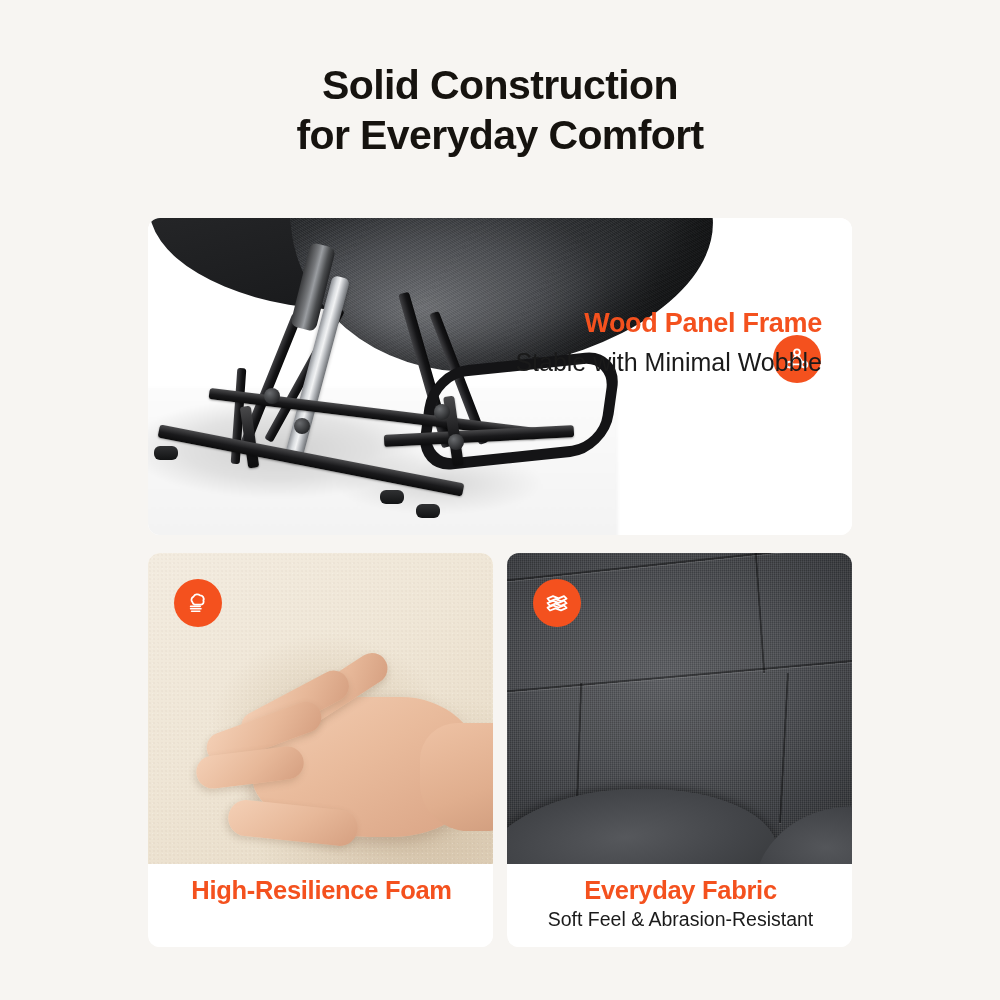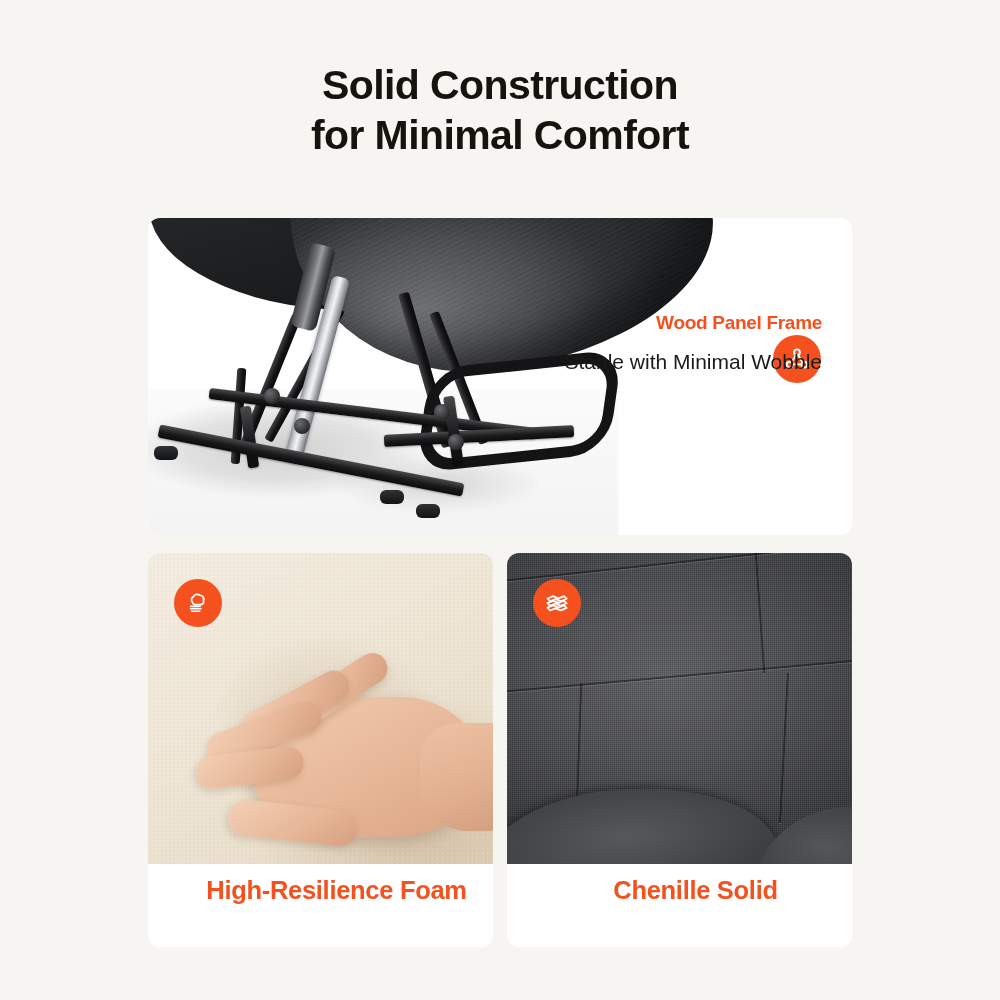--- a/index.html
+++ b/index.html
@@ -187,30 +187,30 @@
   .top-text {
     position: absolute;
     right: 30px;
     top: 88px;
     width: 330px;
     text-align: right;
   }
   .top-title {
     color: #f4511e;
     font-weight: 700;
-    font-size: 19px;
+    font-size: 27px;
     line-height: 34px;
     letter-spacing: -0.3px;
   }
   .top-title .l { display: block; }
   .top-sub {
     margin-top: 9px;
     color: #1a1a1a;
     font-weight: 400;
-    font-size: 21px;
+    font-size: 25px;
     line-height: 26px;
   }
 
   
   .badge {
     position: absolute;
     width: 48px;
     height: 48px;
     border-radius: 50%;
     background: #f4511e;
@@ -310,21 +310,21 @@
     position: absolute;
     left: 250px; top: 252px; width: 170px; height: 110px;
     background: radial-gradient(ellipse 110px 60px at 40% 40%, #54565a 0%, #414347 70%, #37393c 100%);
     border-radius: 60% 40% 0 0 / 80% 60% 0 0;
     transform: rotate(5deg);
   }
 
   
   .caption {
     position: absolute;
-    left: 16px;
+    left: 1px;
     top: 311px;
     width: 100%;
     height: 83px;
     background: #ffffff;
     text-align: center;
     box-sizing: border-box;
     padding-top: 11px;
   }
   .cap-title {
     color: #f4511e;
@@ -341,21 +341,21 @@
     line-height: 25px;
   }
 </style>
 </head>
 <body>
 
 <div class="page">
 
   <div class="headline">
     <span class="line">Solid Construction</span>
-    <span class="line">for Minimal Comfort</span>
+    <span class="line">for Everyday Comfort</span>
   </div>
 
   <div class="card card-top">
 
     <div class="photo-frame">
       <div class="floor"></div>
       <div class="seat-shadow"></div>
       <div class="drape2"></div>
       <div class="drape"></div>
 
@@ -442,17 +442,18 @@
         <svg width="30" height="30" viewBox="0 0 30 30" aria-hidden="true">
           <g fill="none" stroke="#ffffff" stroke-width="1.8" stroke-linejoin="round" stroke-linecap="round">
             <path d="M5.5 10.5 11 8.2l5.6 2.1 5.4-2.2 2.6 2.6-5.6 2.5-5.6-2.1-5.4 2.2z"></path>
             <path d="M5.5 15 11 12.8l5.6 2.1 5.4-2.2 2.6 2.6-5.6 2.5-5.6-2.1-5.4 2.2z"></path>
             <path d="M5.5 19.6 11 17.4l5.6 2.1 5.4-2.2 2.6 2.6-5.6 2.5-5.6-2.1-5.4 2.2z"></path>
           </g>
         </svg>
       </div>
     </div>
     <div class="caption">
-      <div class="cap-title">Chenille Solid</div>
+      <div class="cap-title">Everyday Fabric</div>
+      <div class="cap-sub">Soft Feel &amp; Abrasion-Resistant</div>
     </div>
   </div>
 
 </div>
 
 </body></html>

